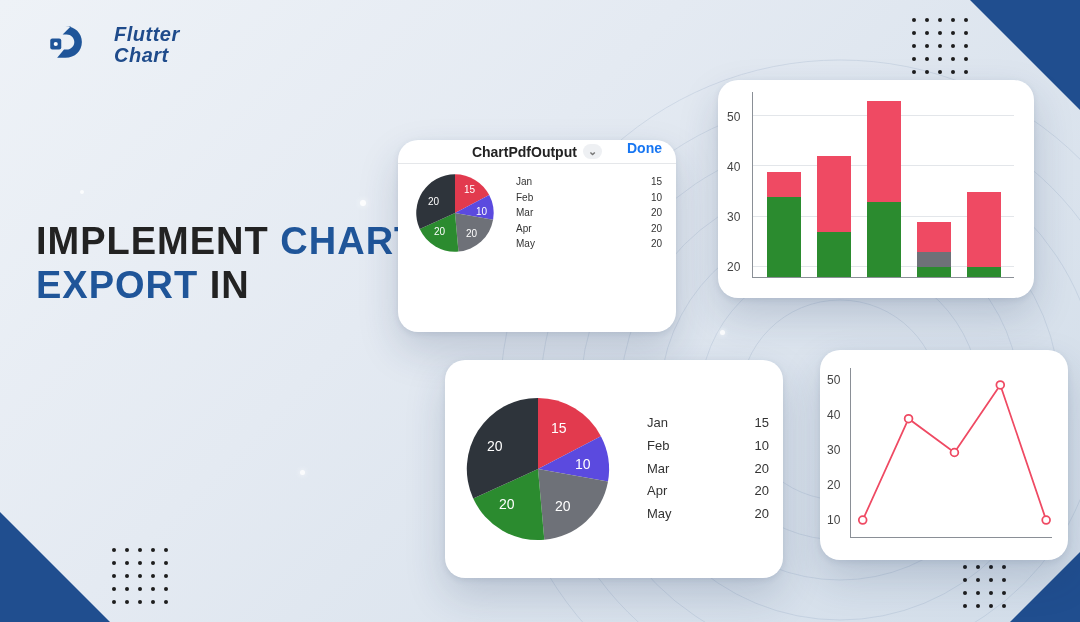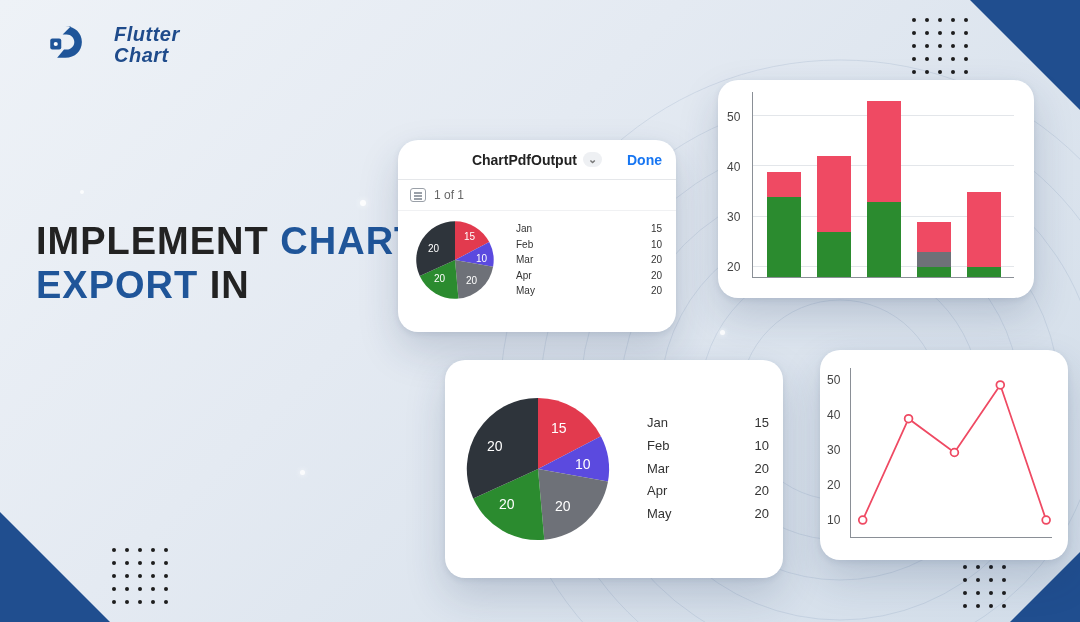--- a/index.html
+++ b/index.html
@@ -34,21 +34,21 @@
   .dots span { width:4px; height:4px; border-radius:50%; background:#1d1d1d; display:block; }
   .dots-tr { grid-template-columns: repeat(5, 4px); }
   
   .card {
     position:absolute; background:#fff; border-radius:20px;
     box-shadow: 0 18px 40px rgba(30,50,90,.18), 0 2px 6px rgba(30,50,90,.1);
     padding:14px;
   }
   
   #card-pdf { left:398px; top:140px; width:278px; height:192px; padding:0; }
-  #card-pdf .topbar { display:flex; align-items:center; justify-content:center; position:relative; height:40px; border-bottom:1px solid #e5e7ea; padding:0 14px; font-size:14px; }
+  #card-pdf .topbar { display:flex; justify-content:center; position:relative; height:24px; border-bottom:1px solid #e5e7ea; padding:0 14px; font-size:14px; }
   #card-pdf .topbar .title { font-weight:600; color:#222; display:flex; align-items:center; gap:6px;}
   #card-pdf .topbar .title .chev { font-size:11px; color:#777; background:#eef0f3; border-radius:10px; padding:1px 5px;}
   #card-pdf .topbar .done { position:absolute; right:14px; color:#1776f2; font-weight:600;margin-left:8px; }
   #card-pdf .meta { display:flex; align-items:center; gap:8px; padding:8px 12px; font-size:12px; color:#666; border-bottom:1px solid #f0f1f3;}
   #card-pdf .meta .sheet-icon{ width:16px;height:14px;border:1.5px solid #9aa0a8; border-radius:3px; position:relative;}
   #card-pdf .meta .sheet-icon::after{content:"";position:absolute;left:3px;right:3px;top:3px;height:1.5px;background:#9aa0a8;box-shadow:0 3px 0 #9aa0a8, 0 6px 0 #9aa0a8;}
   #card-pdf .body { display:flex; gap:18px; padding:6px 14px 10px 14px; align-items:center;}
   .mini-pie { width:86px; height:86px; position:relative; flex:none;}
   .pie-label{position:absolute;color:#fff;font-size:10px;font-weight:500;}
   #card-pdf .legend { flex:1; font-size:10px; color:#333; }
@@ -197,24 +197,20 @@
     <span>in</span><br>
   </div>
 
   <div id="card-pdf" class="card">
     <div class="topbar">
       <div class="title">
         <span>ChartPdfOutput</span>
         <span class="chev">⌄</span>
       </div>
       <div class="done">Done</div>
-    </div>
-    <div class="meta">
-      <span class="sheet-icon"></span>
-      <span>1 of 1</span>
     </div>
     <div class="body">
       <div class="mini-pie">
         <svg viewBox="0 0 100 100" width="86" height="86">
 
           <path d="M50 50 L50 5 A45 45 0 0 1 89.8 29.2 Z" fill="#e23a4e"></path>
           <path d="M50 50 L89.8 29.2 A45 45 0 0 1 94.3 57.9 Z" fill="#5b4adf"></path>
           <path d="M50 50 L94.3 57.9 A45 45 0 0 1 54 94.8 Z" fill="#6e7178"></path>
           <path d="M50 50 L54 94.8 A45 45 0 0 1 9 68.7 Z" fill="#2b8b2f"></path>
           <path d="M50 50 L9 68.7 A45 45 0 0 1 50 5 Z" fill="#2e343b"></path>

